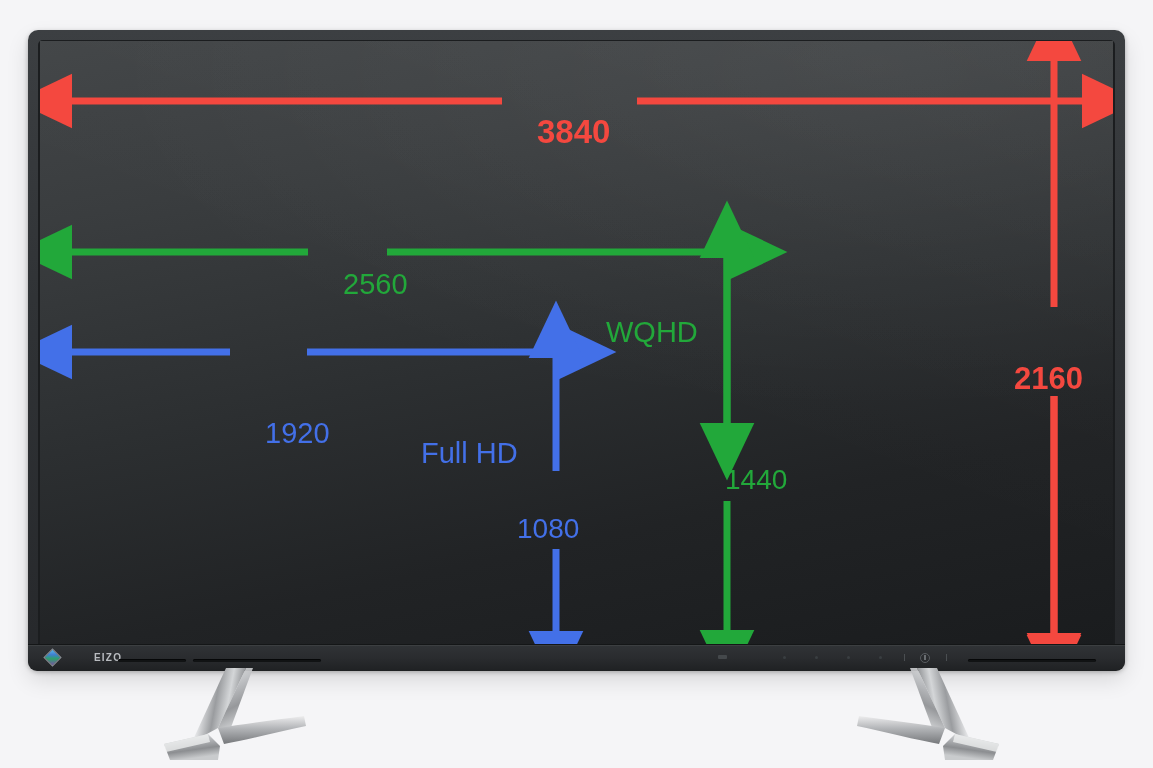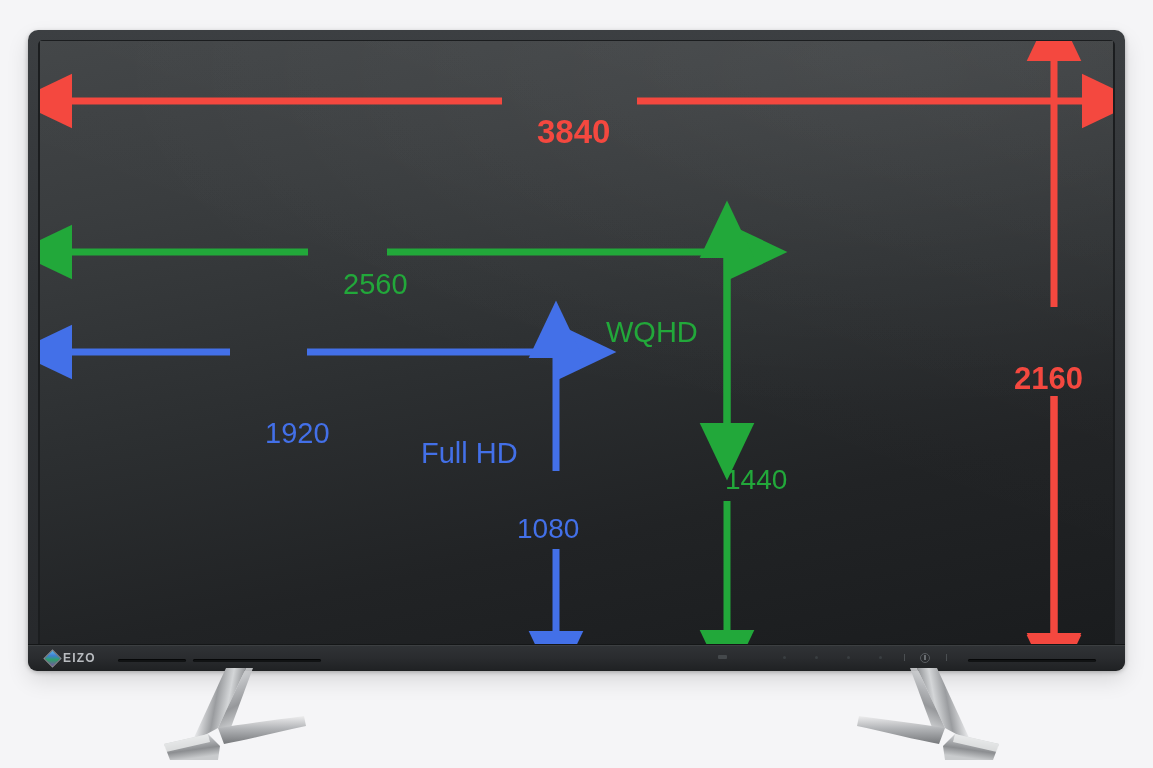--- a/index.html
+++ b/index.html
@@ -91,25 +91,26 @@
   .eizo-diamond {
     width: 13px;
     height: 13px;
     transform: rotate(45deg);
     background:
       linear-gradient(135deg, #5bb8e8 0%, #3f7fd0 32%, #2fa06a 58%, #7a4fa8 100%);
     border: 1px solid #8a8f95;
     box-sizing: border-box;
   }
   .eizo-word {
-    font-size: 12px;
+    font-size: 10px;
     letter-spacing: 1.2px;
     font-weight: bold;
     color: #b9bcc0;
     font-family: "Liberation Sans", sans-serif;
+    margin-left: 31px;
   }
 
   
   .grille {
     position: absolute;
     height: 3px;
     background: #111314;
     border-radius: 2px;
     box-shadow: inset 0 1px 0 rgba(0,0,0,0.6);
   }

